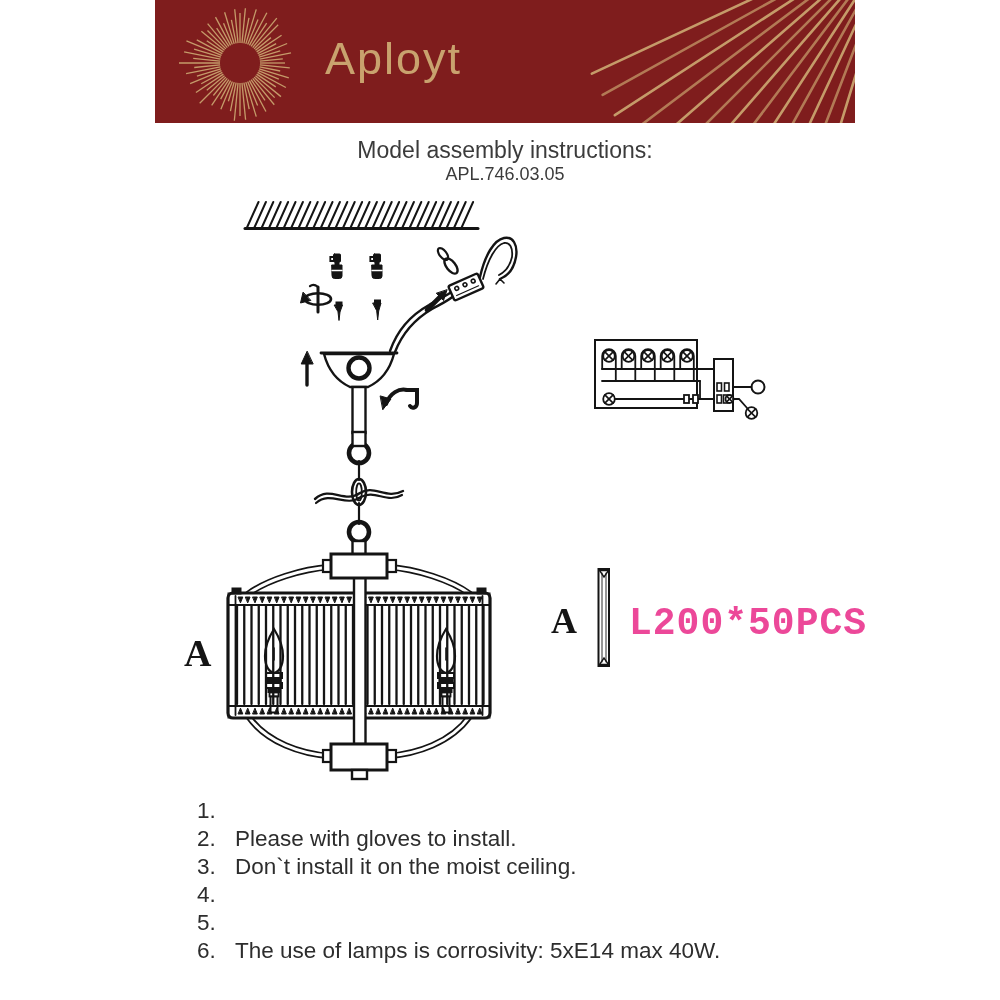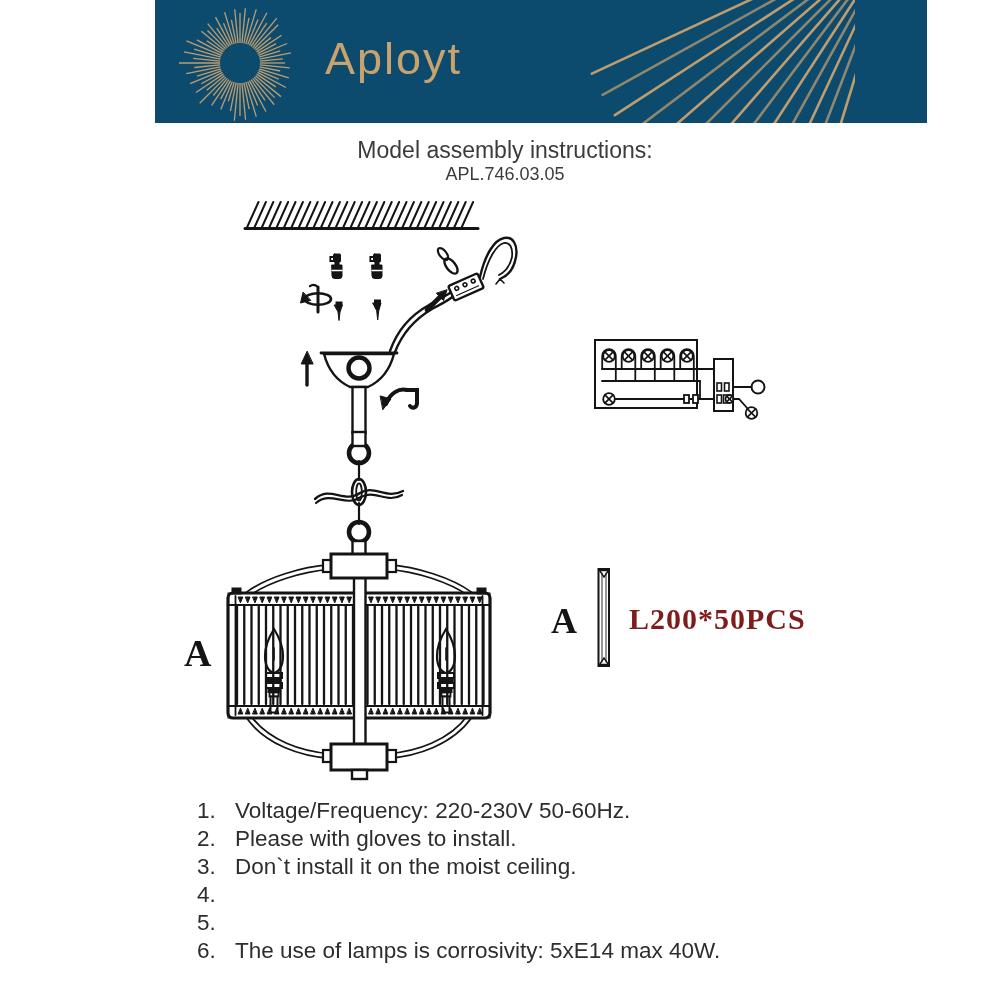--- a/index.html
+++ b/index.html
@@ -1,27 +1,27 @@
 <!DOCTYPE html>
 <html><head>
 <meta charset="utf-8">
 <style>
   html,body{margin:0;padding:0;background:#ffffff;}
   body{width:1000px;height:1000px;font-family:"Liberation Sans",sans-serif;}
   .page{position:relative;width:1000px;height:1000px;background:#fff;overflow:hidden;}
-  .banner{position:absolute;left:155px;top:0;width:772px;height:123px;background:#0c4a6e;overflow:hidden;}
+  .banner{position:absolute;left:155px;top:0;width:700px;height:123px;background:#7f1d1d;overflow:hidden;}
   .banner svg{position:absolute;left:0;top:0;}
   .brand{position:absolute;left:170px;top:33px;font-size:45px;font-weight:400;color:#c9a26e;letter-spacing:2px;}
   .title,.model{position:absolute;left:155px;width:700px;text-align:center;color:#3b3b3b;}
   .title{top:137px;font-size:23px;}
   .model{top:164px;font-size:18px;}
   .diagram{position:absolute;left:0;top:0;width:1000px;height:1000px;pointer-events:none;}
   .label-a{position:absolute;left:184px;top:631px;font-family:"Liberation Serif",serif;font-weight:700;font-size:38px;color:#141414;}
   .legend-a{position:absolute;left:551px;top:600px;font-family:"Liberation Serif",serif;font-weight:600;font-size:36px;color:#141414;}
-  .legend-spec{position:absolute;left:629px;top:602px;font-family:Liberation Serif, serif;font-weight:700;font-size:30px;color:#7f1d1d;letter-spacing:1px;}
+  .legend-spec{position:absolute;left:629px;top:602px;font-family:Liberation Mono, monospace;font-weight:700;font-size:38px;color:#ec4899;letter-spacing:1px;}
   .instructions{position:absolute;left:197px;top:798px;font-size:22.5px;color:#2d2d2d;}
   .ins-row{display:grid;grid-template-columns:38px auto;height:28px;align-items:baseline;white-space:nowrap;}
 </style>
 </head>
 <body>
 
 <div class="page">
 
   <div class="banner">
     <svg width="700" height="123" viewBox="0 0 700 123">
@@ -471,21 +471,20 @@
     </g>
   </svg>
 
   <div class="label-a">A</div>
   <div class="legend-a">A</div>
   <div class="legend-spec">L200*50PCS</div>
 
   <div class="instructions">
     <div class="ins-row">
         <span>1.</span>
-        <span>Voltage/Frequency: 220-230V 50-60Hz.</span>
       </div>
     <div class="ins-row">
         <span>2.</span>
         <span>Please with gloves to install.</span>
       </div>
     <div class="ins-row">
         <span>3.</span>
         <span>Don`t install it on the moist ceiling.</span>
       </div>
     <div class="ins-row">

